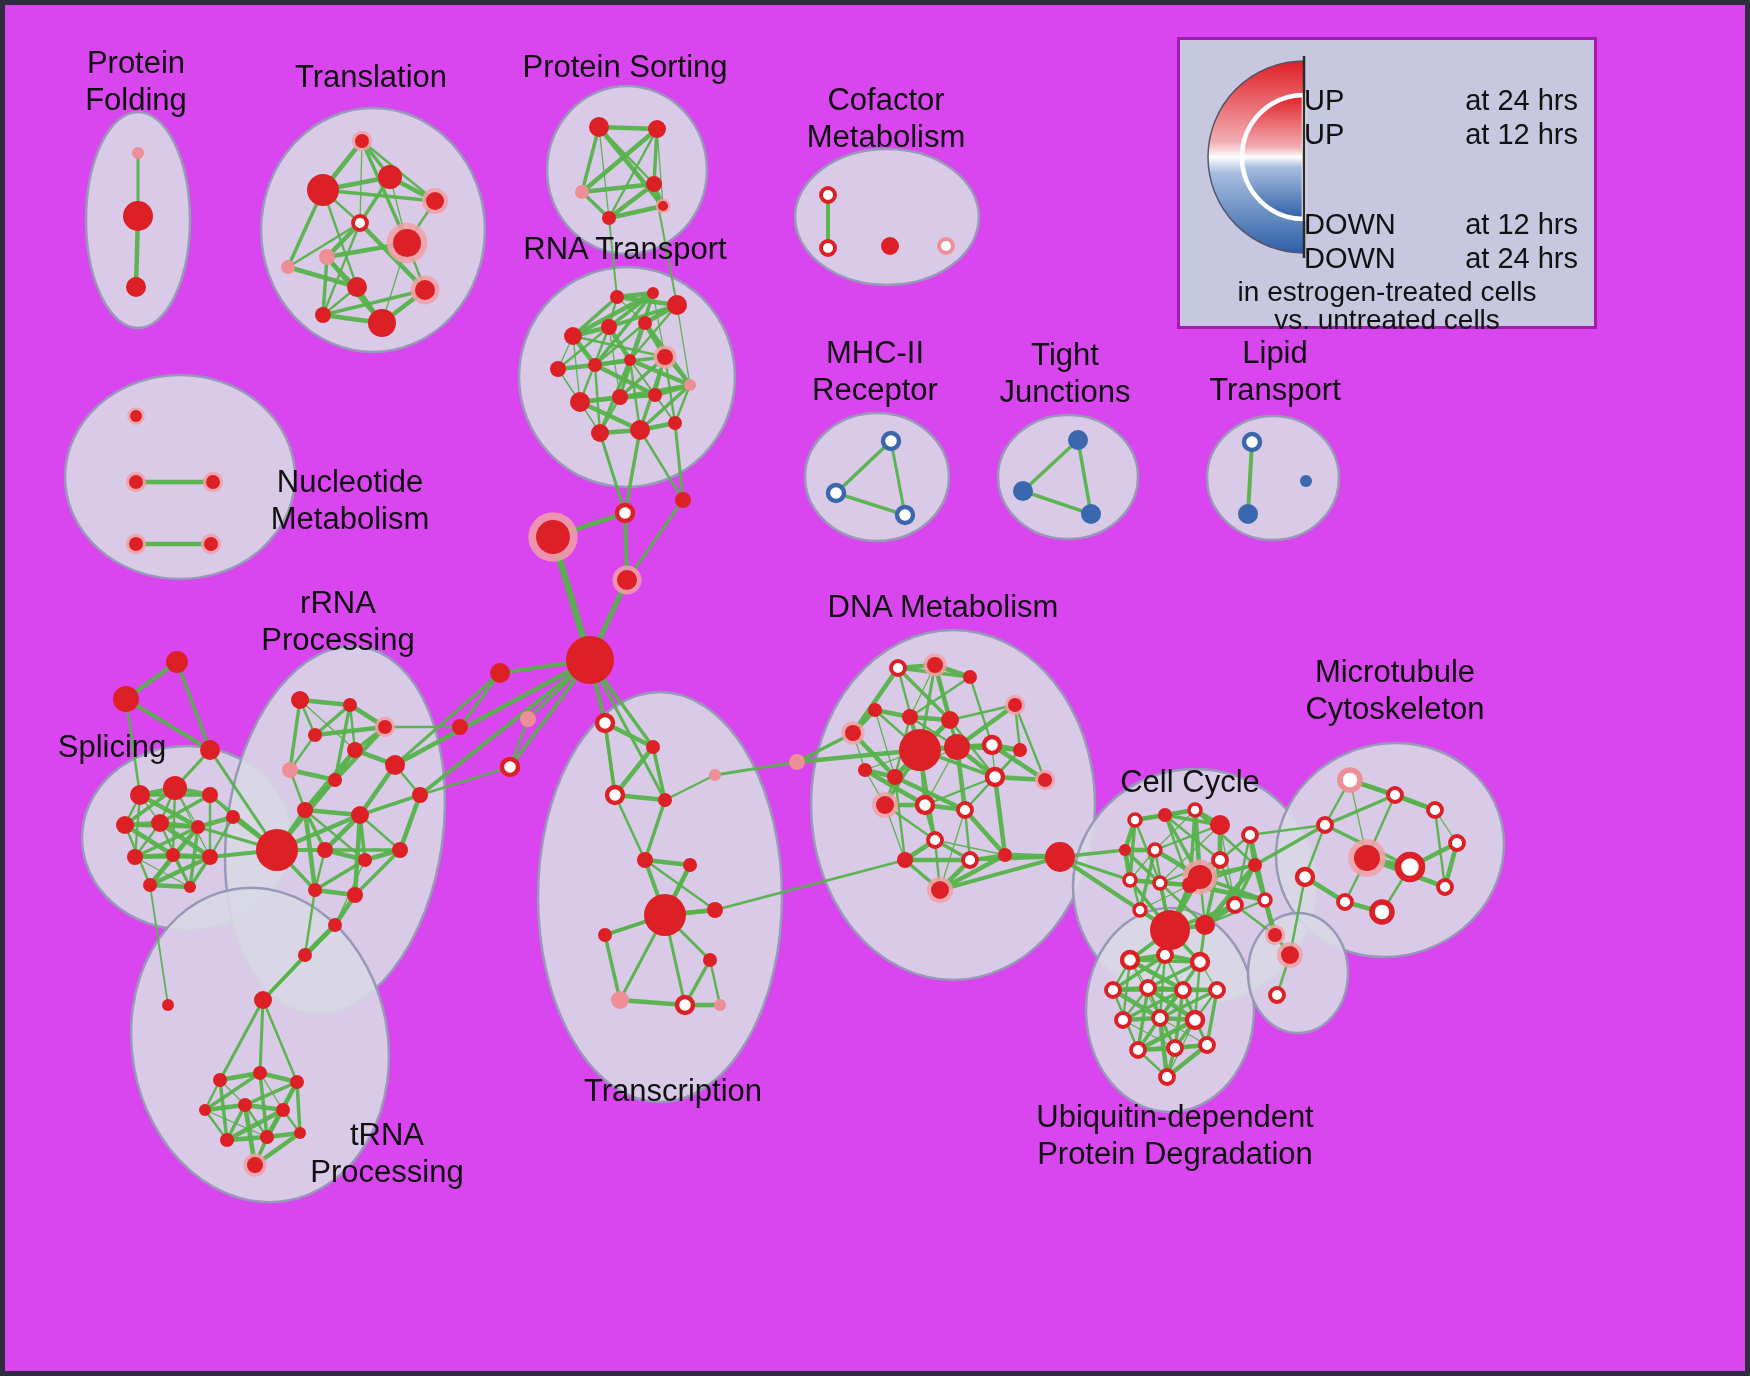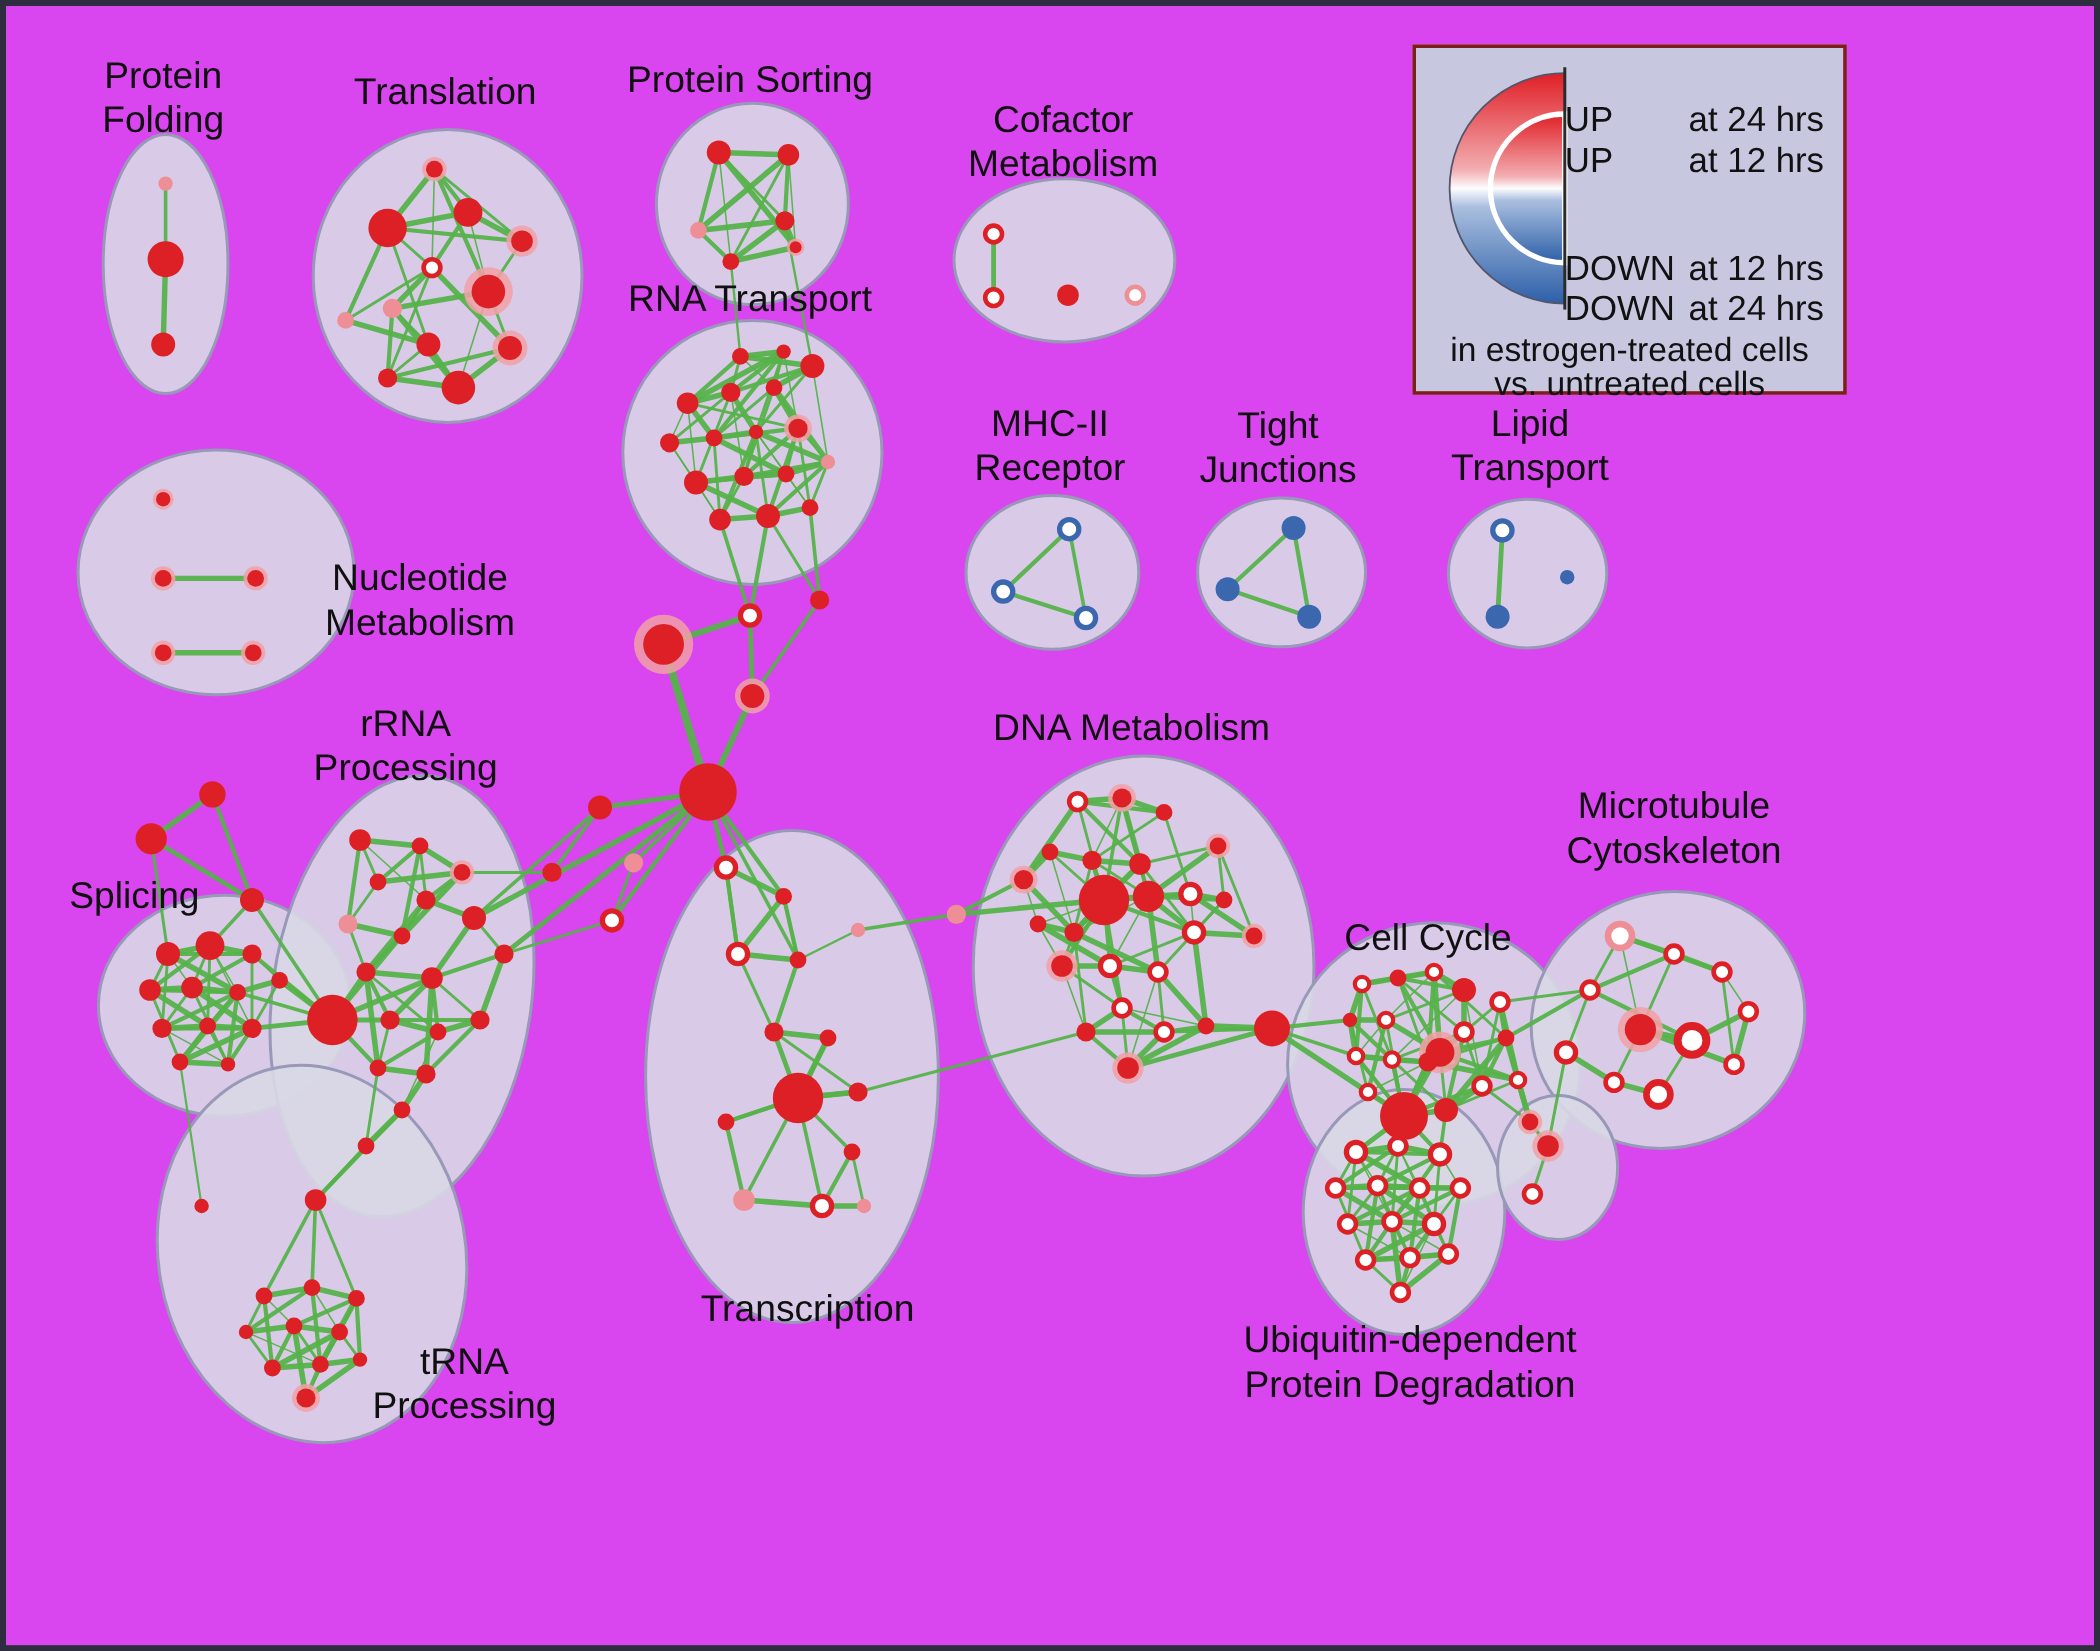--- a/index.html
+++ b/index.html
@@ -3,22 +3,22 @@
 <meta charset="utf-8">
 <style>
   html,body{margin:0;padding:0;background:#c7c7e0;}
   .figure{
     position:relative;width:1750px;height:1376px;box-sizing:border-box;
     border:5px solid #2d2d3f;background:#d946ef;
     font-family:"Liberation Sans",sans-serif;overflow:hidden;
   }
   #net{position:absolute;left:0;top:0;}
   .legend{
-    position:absolute;left:1172px;top:32px;width:362px;height:292px;
-    box-sizing:border-box;border:3px solid #7f1d1d;background:#c7c7e0;z-index:5;
+    position:absolute;left:1172px;top:32px;width:420px;height:292px;
+    box-sizing:border-box;border:3px solid #a21caf;background:#c7c7e0;z-index:5;
   }
   .legend-circle{position:absolute;left:10px;top:14px;}
   .leg-row-label{position:absolute;left:124px;font-size:29px;color:#111;white-space:nowrap;}
   .leg-row-time{position:absolute;right:16px;font-size:29px;color:#111;white-space:nowrap;}
   .leg-caption{position:absolute;left:0;width:100%;text-align:center;font-size:28px;color:#111;white-space:nowrap;}
 </style>
 </head>
 <body>
 
 <div class="figure">

